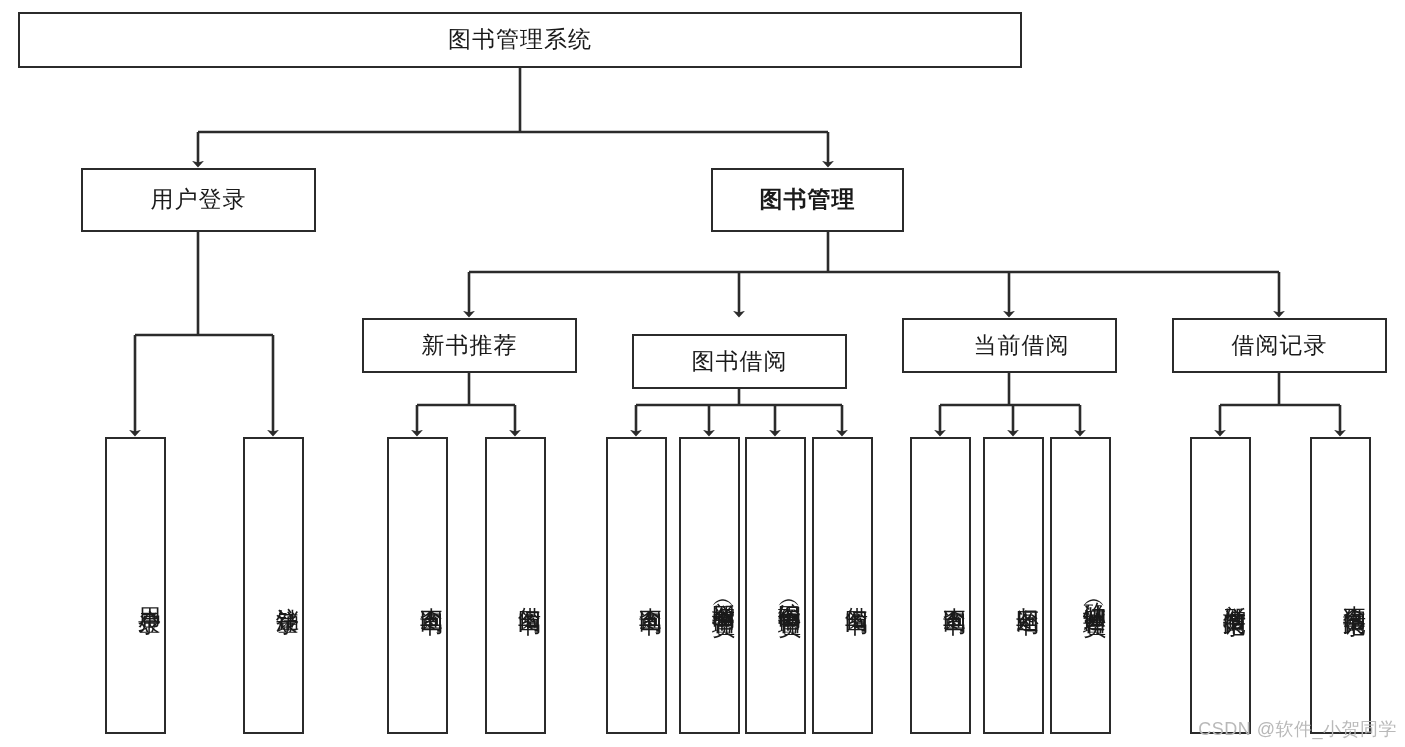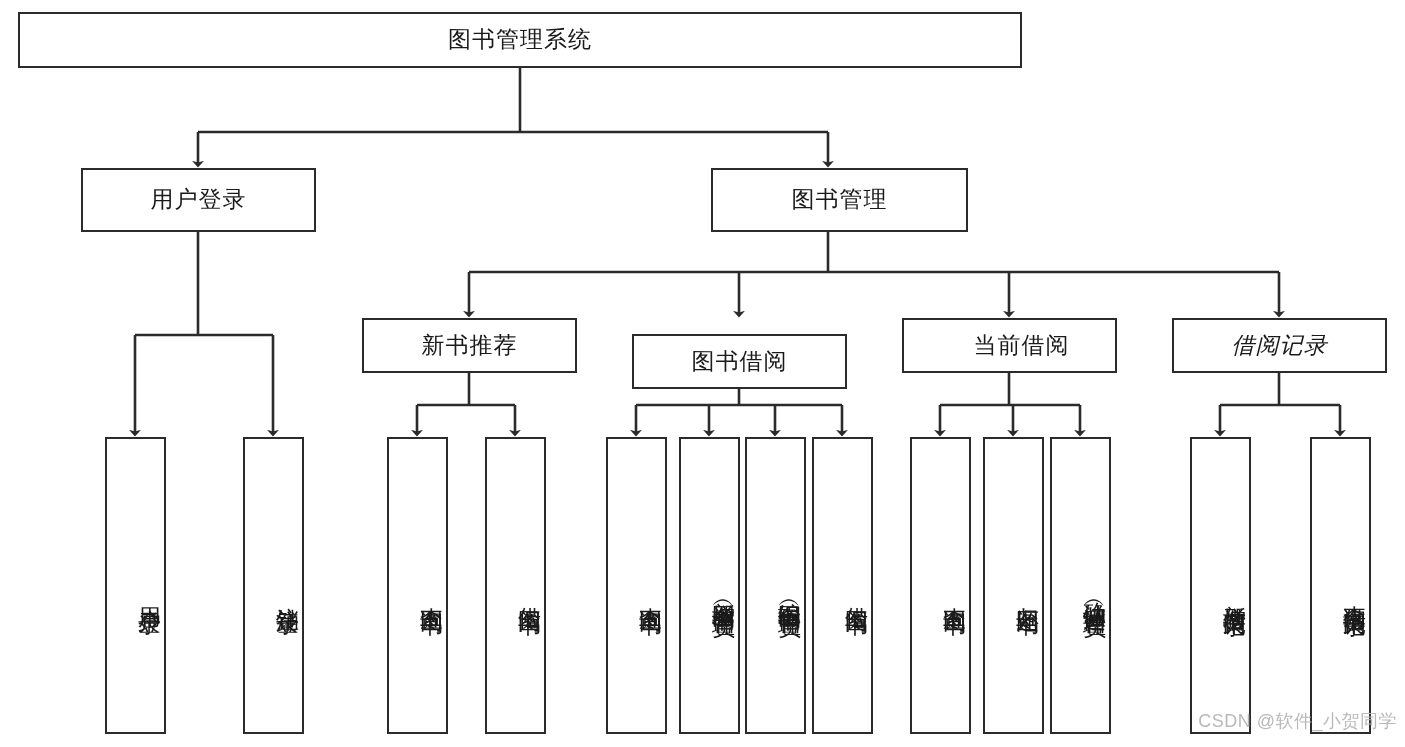--- a/index.html
+++ b/index.html
@@ -55,21 +55,21 @@
   .node .label {
     display: block;
     white-space: pre-wrap;
   }
   .node.vert .label {
     text-align: start;
   }
   #watermark {
     position: absolute;
     right: 8px;
-    bottom: 14px;
+    bottom: 6px;
     font-size: 18px;
     color: #b9b9b9;
     letter-spacing: 0.5px;
     z-index: 5;
     white-space: nowrap;
   }
 </style>
 </head>
 <body>
 
@@ -118,33 +118,33 @@
       </g>
   </svg>
 
   <div id="nodes">
       <div class="node horiz" style="left: 18px; top: 12px; width: 1004px; height: 56px;">
         <span class="label">图书管理系统</span>
       </div>
       <div class="node horiz" style="left: 81px; top: 168px; width: 235px; height: 64px;">
         <span class="label">用户登录</span>
       </div>
-      <div class="node horiz" style="left: 711px; top: 168px; width: 257px; height: 64px;">
+      <div class="node horiz" style="left: 711px; top: 168px; width: 193px; height: 64px; font-weight: bold;">
         <span class="label">图书管理</span>
       </div>
       <div class="node horiz" style="left: 362px; top: 318px; width: 215px; height: 55px; text-align: right;">
         <span class="label">新书推荐</span>
       </div>
       <div class="node horiz" style="left: 632px; top: 334px; width: 215px; height: 55px;">
         <span class="label">图书借阅</span>
       </div>
       <div class="node horiz" style="left: 902px; top: 318px; width: 215px; height: 55px; padding-left: 24px;">
         <span class="label">当前借阅</span>
       </div>
-      <div class="node horiz" style="left: 1172px; top: 318px; width: 215px; height: 55px; font-style: italic;">
+      <div class="node horiz" style="left: 1172px; top: 318px; width: 215px; height: 55px;">
         <span class="label">借阅记录</span>
       </div>
       <div class="node vert" style="left: 105px; top: 437px; width: 61px; height: 297px;">
         <span class="label">用户登录</span>
       </div>
       <div class="node vert" style="left: 243px; top: 437px; width: 61px; height: 297px;">
         <span class="label">注销登录</span>
       </div>
       <div class="node vert" style="left: 387px; top: 437px; width: 61px; height: 297px;">
         <span class="label">查询图书</span>

